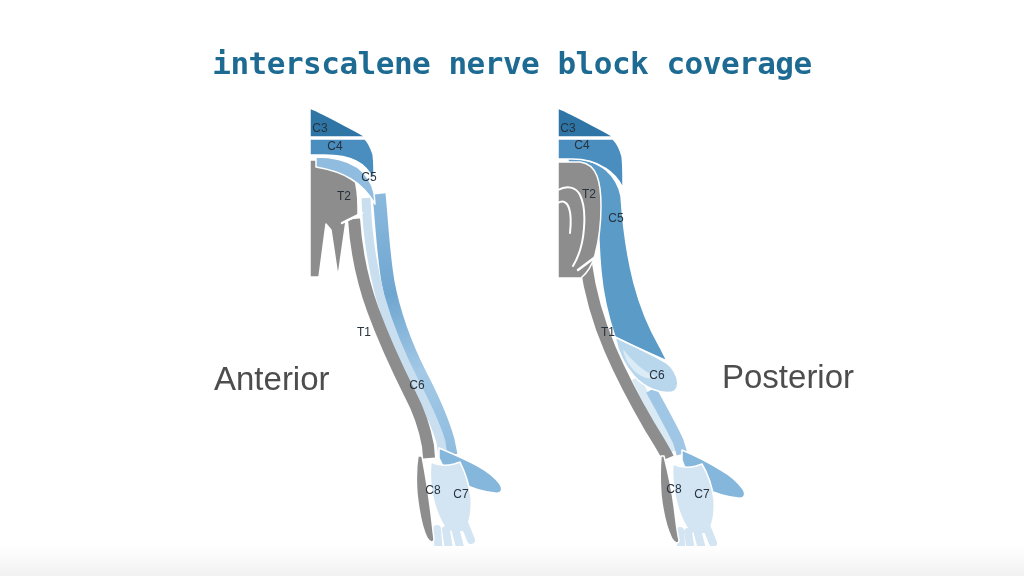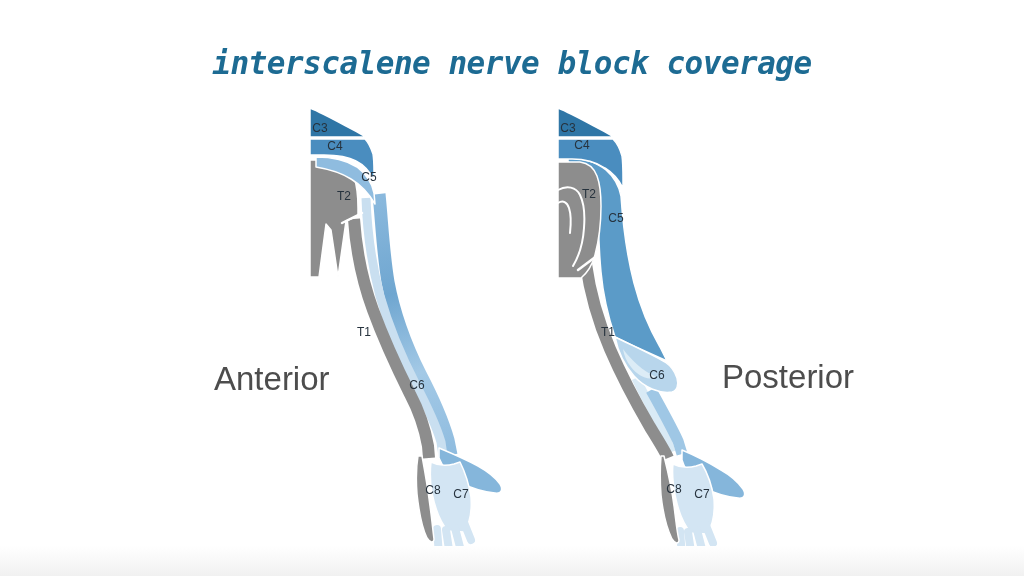--- a/index.html
+++ b/index.html
@@ -1,21 +1,21 @@
 <!DOCTYPE html>
 <html><head>
 <meta charset="utf-8">
 <style>
   html,body{margin:0;padding:0;}
   body{width:1024px;height:576px;background:#ffffff;position:relative;overflow:hidden;
        font-family:"Liberation Sans",sans-serif;}
   .stage{position:absolute;inset:0;}
   .title{position:absolute;top:45px;left:0;width:100%;text-align:center;
          font-family:"DejaVu Sans Mono",monospace;font-weight:bold;
-         font-size:31px;letter-spacing:-0.5px;margin:0;font-style:italic;}
+         font-size:31px;letter-spacing:-0.5px;margin:0;}
   .view-label{position:absolute;font-size:33px;font-weight:400;}
   .view-label.anterior{left:214px;top:360px;}
   .view-label.posterior{left:722px;top:358px;}
   svg.arm{position:absolute;top:100px;width:240px;height:470px;}
   svg.arm.left{left:280px;}
   svg.arm.right{left:530px;}
   path.rg{stroke:#ffffff;stroke-width:1.5;stroke-linejoin:round;}
   path.stripe{fill:none;}
   path.finger{fill:none;stroke-linecap:round;}
   path.sep{fill:none;stroke:#ffffff;stroke-width:2.5;stroke-linecap:round;}

